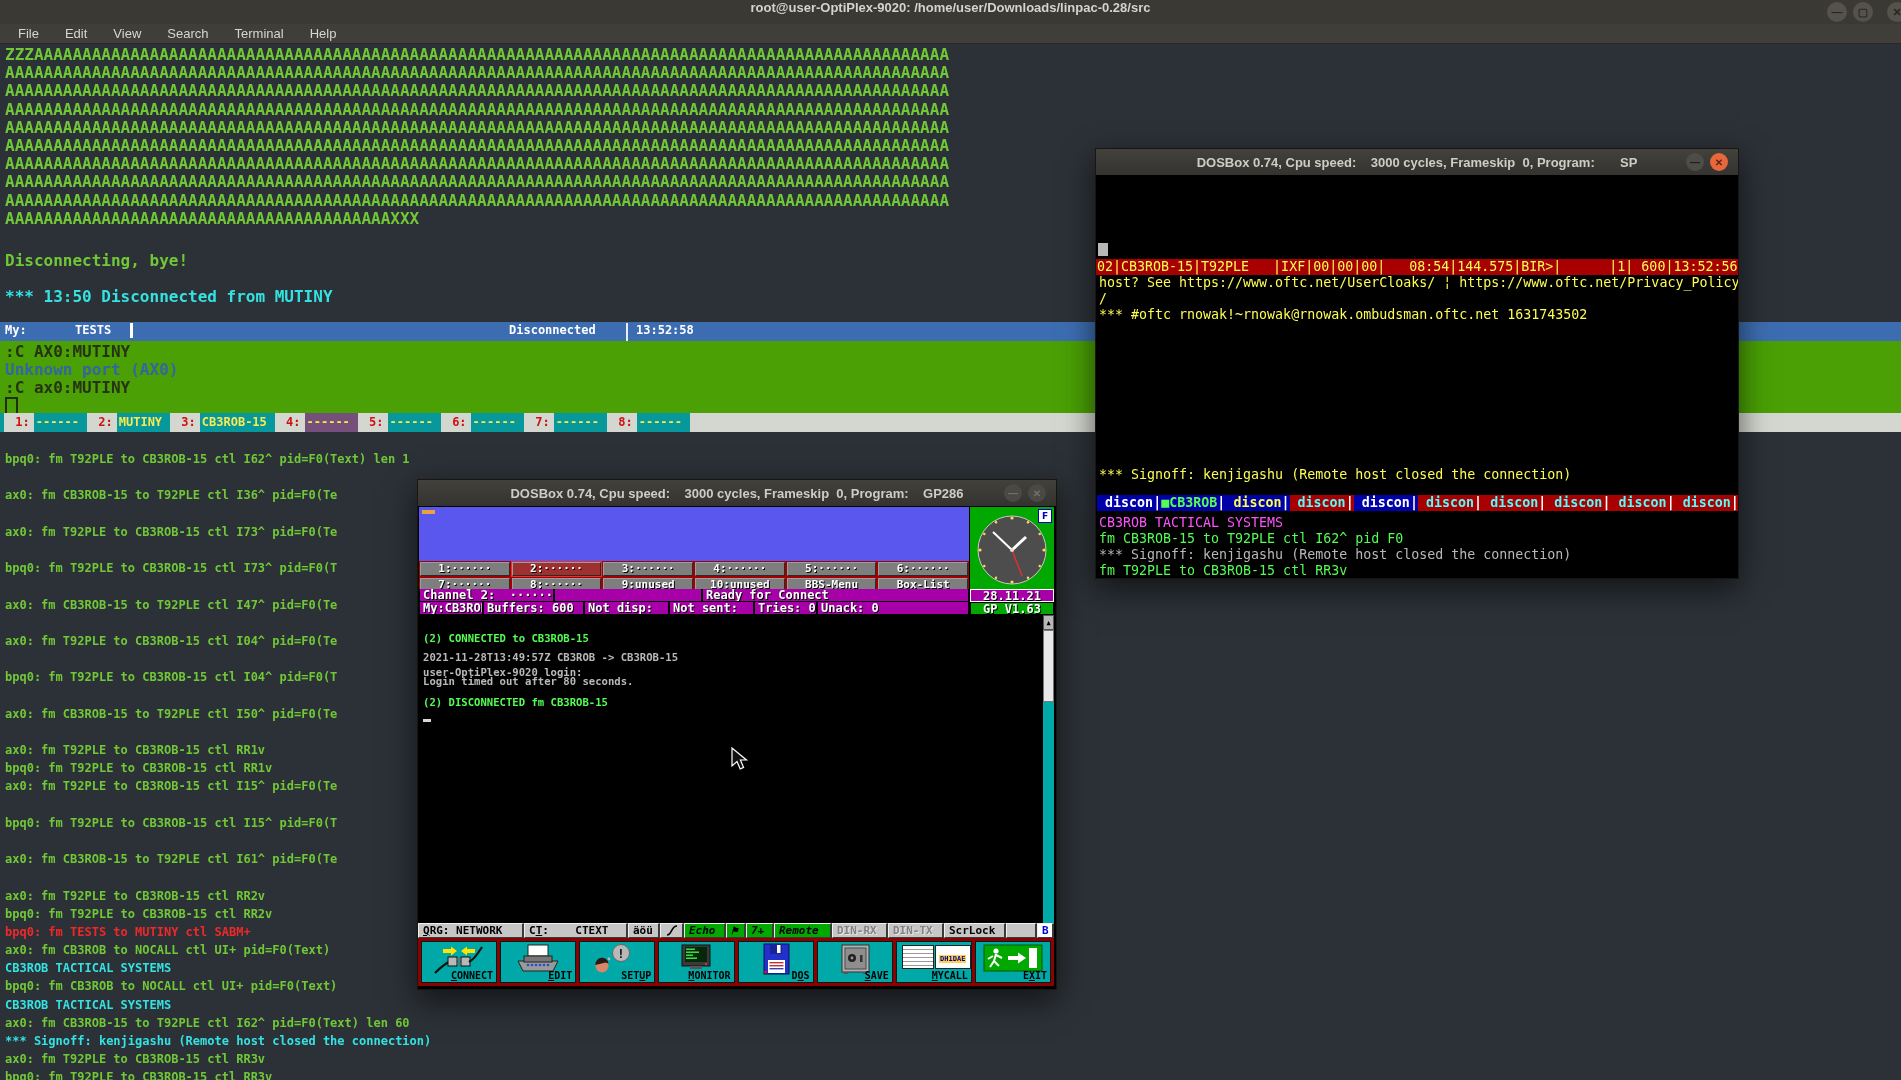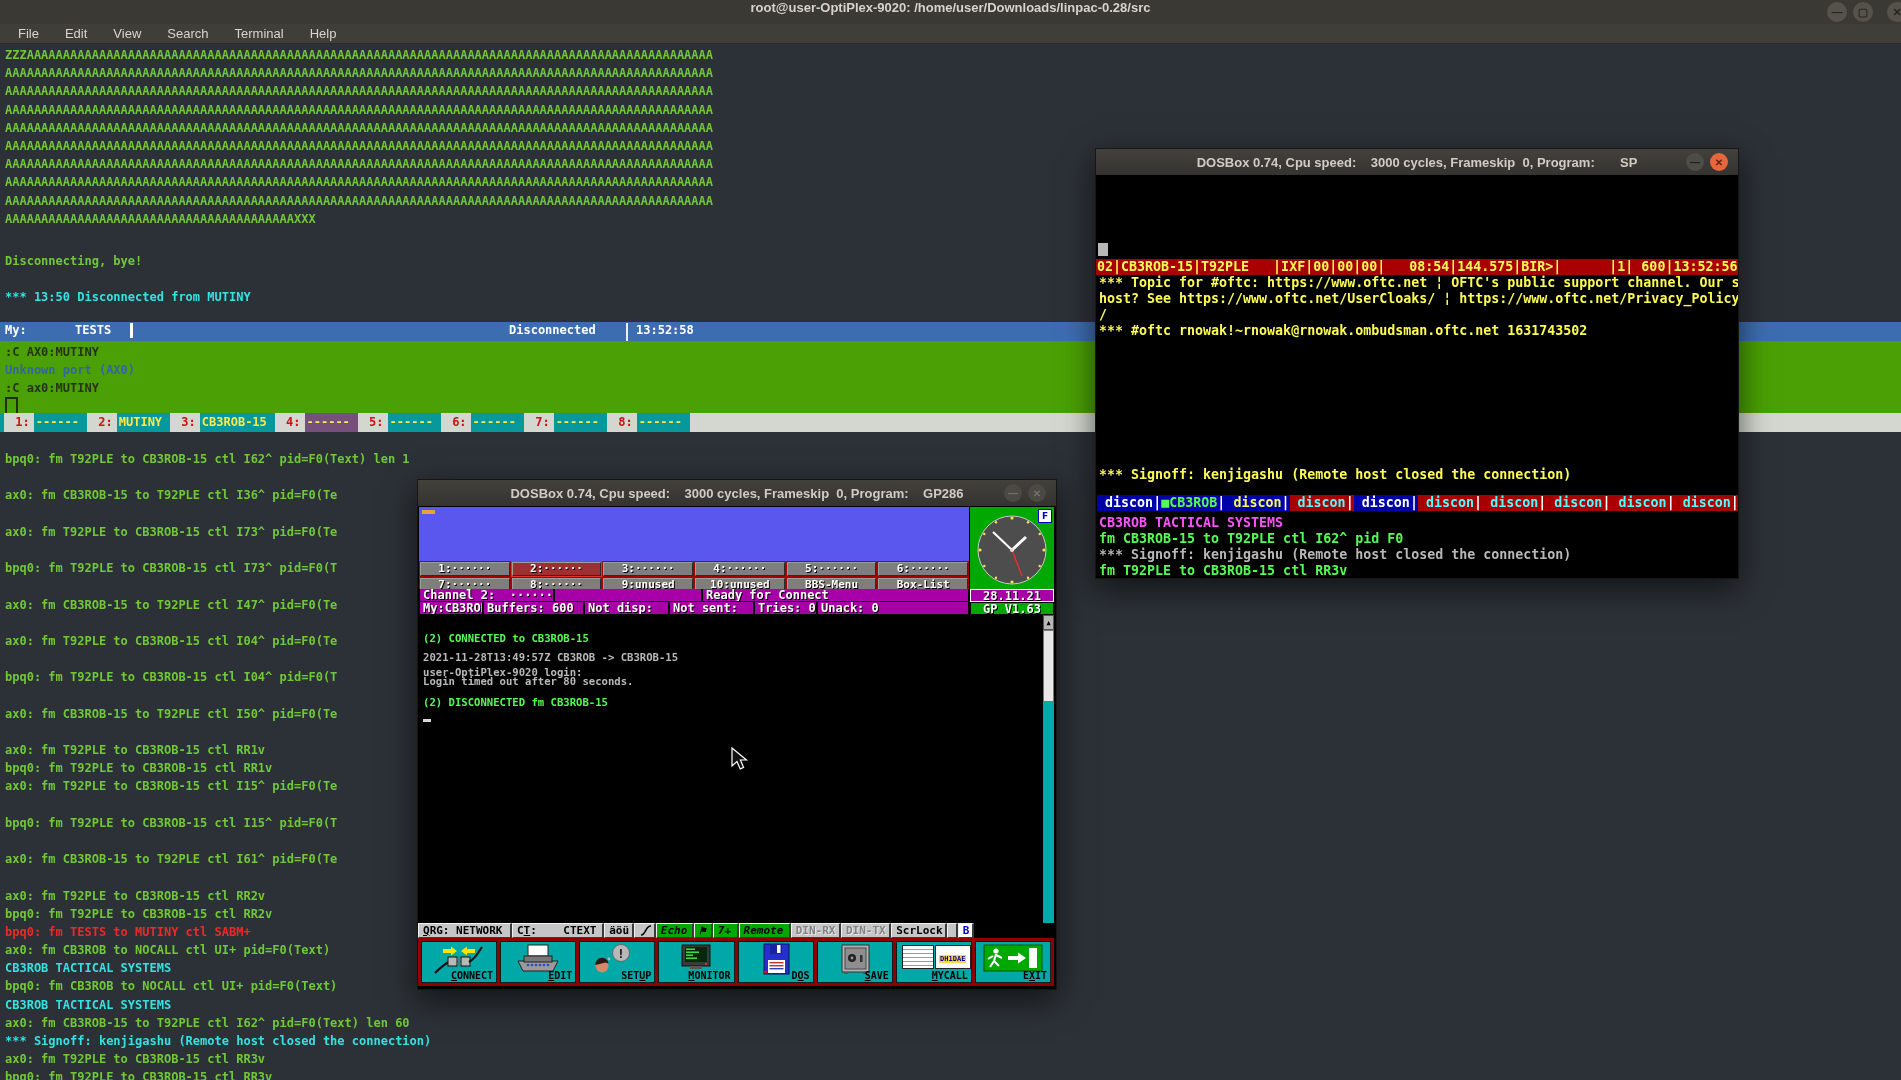--- a/index.html
+++ b/index.html
@@ -6,21 +6,21 @@
   body{width:1901px;height:1080px;position:relative;overflow:hidden;background:#2c3137;font-family:"DejaVu Sans Mono",monospace}
   .abs{position:absolute}
 
   
   .t-titlebar{position:absolute;left:0;top:0;width:1901px;height:24px;background:#3a3934;display:flex;justify-content:center}
   .t-title{font:700 13px "Liberation Sans",sans-serif;color:#d6d3cd}
   .winbtn{position:absolute;top:2px;width:20px;height:20px;border-radius:50%;background:#54524b;display:flex;align-items:center;justify-content:center;color:#27261f;font:700 11px "Liberation Sans",sans-serif;line-height:20px}
   .t-menubar{position:absolute;left:0;top:24px;width:1901px;height:20px;background:#3f3e39;display:flex;align-items:center;gap:26px;padding-left:18px;box-sizing:border-box;border-bottom:1px solid #2a2925}
   .menu-item{font:13px "Liberation Sans",sans-serif;color:#d8d5cf}
 
-  .tline{height:18.2px;line-height:18.2px;font-weight:700;font-size:12px;white-space:pre}
+  .tline{height:18.2px;line-height:18.2px;font-weight:700;font-size:16px;white-space:pre}
   .t-green{color:#71c837}.t-cyan{color:#34e2e2}.t-red{color:#ef2929}
   .t-darkink{color:#273315}.t-blueink{color:#3465a4}
 
   .bluebar{position:absolute;left:0;top:322px;width:1901px;height:19px;background:#3d6db1}
   .bluebar span{position:absolute;top:1px;font:700 12px "DejaVu Sans Mono",monospace;color:#fff;white-space:pre}
   .statcaret{position:absolute;left:130px;top:2px;width:3px;height:15px;background:#fff}
   .statsep{position:absolute;left:626px;top:0;width:2px;height:19px;background:#e8eef5}
 
   .greenarea{position:absolute;left:0;top:341px;width:1901px;height:72px;background:#4aa004}
   .greenarea .tline{position:absolute;left:5px}
@@ -39,21 +39,21 @@
   .doswin{position:absolute;border:1px solid #171612;box-shadow:0 10px 30px rgba(0,0,0,.6)}
   .dtitle{position:absolute;left:0;top:0;right:0;height:26px;background:linear-gradient(#42413c,#343330);display:flex;align-items:center;justify-content:center}
   .dtitle .dtext{font:700 13px "Liberation Sans",sans-serif;color:#cfccc4;white-space:pre}
   .dbtn{position:absolute;top:4px;width:18px;height:18px;border-radius:50%;display:flex;align-items:center;justify-content:center;font:700 10px "Liberation Sans",sans-serif}
   .dbtn.dim{background:#4a4943;color:#74726a}
   .dbtn.min{background:#4e4c46;color:#1f1e1a}
   .dbtn.close{background:#e8663c;color:#5c2410}
   .dcontent{position:absolute;left:0;top:26px;right:0;bottom:0;background:#000;overflow:hidden}
 
   
-  .spline{height:16px;line-height:16px;font-weight:700;font-size:13.3px;white-space:pre;padding-left:3px}
+  .spline{height:16px;line-height:16px;font-weight:400;font-size:13.3px;white-space:pre;padding-left:3px}
   .c-yellow{color:#fcfc54}.c-green{color:#54fc54}
   .c-magenta{color:#fc54fc}.c-gray{color:#b8b8b8}
   .sp-redbar{position:absolute;left:0;top:84px;width:642px;height:16px;background:#a80000;color:#fcfc54;padding-left:1px;box-sizing:border-box}
   .sp-cursor{position:absolute;left:2px;top:68px;width:10px;height:13px;background:#b8b8b8}
   .sptabs{position:absolute;left:1px;top:320px;height:16px;display:flex}
   .sptab{display:inline-flex;justify-content:space-between;width:64.2px;height:16px;line-height:16px;font-weight:700;font-size:13.3px;white-space:pre;overflow:hidden}
   .sptab-sep{color:#fff}
   .bg-blue{background:#0000a8}.bg-red{background:#a80000}
   .fg-white{color:#fff}.fg-green{color:#54fc54}.fg-yellow{color:#fcfc54}.fg-cyan{color:#54fcfc}
 
@@ -70,21 +70,21 @@
   .gp-bar2{position:absolute;left:1px;top:96px;width:550px;height:13px;background:#a800a8;display:flex}
   .gpbox{height:13px;line-height:13px;font-weight:700;font-size:12px;color:#fff;text-shadow:1px 1px 0 #000;white-space:pre;box-sizing:border-box;border:1px solid #000;border-top:none;padding-left:3px;overflow:hidden}
   .gp-date{position:absolute;left:552px;top:83px;width:84px;height:13px;background:#a800a8;color:#fff;font:700 12px "DejaVu Sans Mono",monospace;line-height:13px;text-align:center;text-shadow:1px 1px 0 #000;border:1px solid #fff;box-sizing:border-box}
   .gp-ver{position:absolute;left:552px;top:96px;width:84px;height:13px;background:#00a800;color:#fff;font:700 12px "DejaVu Sans Mono",monospace;line-height:13px;text-align:center;text-shadow:1px 1px 0 #000;border:1px solid #000;box-sizing:border-box}
   .gp-text{position:absolute;left:1px;top:109px;width:624px;height:308px;background:#000}
   .gp-text div{position:absolute;left:4px;font-weight:700;font-size:10.6px;line-height:11px;white-space:pre}
   .gp-cursor{position:absolute;left:4px;top:104px;width:8px;height:3px;background:#d8d8d8}
   .gp-scroll{position:absolute;left:625px;top:109px;width:11px;height:308px;background:#00a8a8}
   .gp-scroll .sup{position:absolute;left:0;top:0;width:11px;height:15px;background:#b8b8b8;color:#000;font-size:7px;line-height:15px;text-align:center;border:1px solid #555;box-sizing:border-box}
   .gp-scroll .sthumb{position:absolute;left:0;top:15px;width:11px;height:72px;background:#e8e8e8;border:1px solid #777;box-sizing:border-box}
-  .gp-quick{position:absolute;left:0;top:417px;width:556px;height:15px;background:#14532d;display:flex}
+  .gp-quick{position:absolute;left:0;top:417px;width:636px;height:15px;background:#14532d;display:flex}
   .qbtn{height:15px;line-height:13px;font-weight:700;font-size:11px;color:#000;background:#c6c6c6;border-top:1px solid #f0f0f0;border-left:1px solid #f0f0f0;border-right:2px solid #3a3a3a;border-bottom:1px solid #3a3a3a;white-space:pre;padding:0 4px;box-sizing:border-box;overflow:hidden}
   .qbtn.g{background:#00a800;font-style:italic}
   .qbtn.dis{color:#828282;text-shadow:1px 1px 0 #e6e6e6}
   .qbtn.bb{background:#fff;color:#0000d0;font-style:normal}
   .uk{text-decoration:underline}
   .gp-toolbar{position:absolute;left:0;top:432px;width:636px;height:48px;background:#8e0000;display:flex;gap:3px;padding:3px;box-sizing:border-box}
   .tbtn{flex:1;position:relative;background:#00a8a8;border:1px solid #001f1f;overflow:hidden}
   .tlabel{position:absolute;right:3px;bottom:1px;font:700 10px "DejaVu Sans Mono",monospace;color:#000;white-space:pre}
   .ticon{position:absolute;left:50%;top:1px;transform:translateX(-50%)}
   .mycard{position:absolute;top:3px;left:5px;width:30px;height:22px;background:#fff;border:1px solid #222;
@@ -399,21 +399,20 @@
   <div class="dtitle">
     <span class="dtext">DOSBox 0.74, Cpu speed:    3000 cycles, Frameskip  0, Program:       SP</span>
     <span class="dbtn min" style="right:34px">—</span>
     <span class="dbtn close" style="right:10px">✕</span>
   </div>
   <div class="dcontent">
     <div class="sp-cursor"></div>
     <div class="sp-redbar spline">02|CB3ROB-15|T92PLE   |IXF|00|00|00|   08:54|144.575|BIR&gt;|      |1| 600|13:52:56</div>
     <div class="abs" style="left:0;top:100px;width:642px">
 
-    <div class="spline c-yellow">*** Topic for #oftc: https://www.oftc.net ¦ OFTC's public support channel. Our s</div>
         <div class="spline c-yellow">host? See https://www.oftc.net/UserCloaks/ ¦ https://www.oftc.net/Privacy_Policy</div>
         <div class="spline c-yellow">/</div>
         <div class="spline c-yellow">*** #oftc rnowak!~rnowak@rnowak.ombudsman.oftc.net 1631743502</div>
       </div>
     <div class="abs spline c-yellow" style="left:0;top:292px;width:642px">*** Signoff: kenjigashu (Remote host closed the connection)</div>
     <div class="sptabs">
 
     <span class="sptab bg-blue fg-white"><span> discon</span><span class="sptab-sep">|</span></span>
         <span class="sptab bg-blue fg-green"><span>■CB3ROB</span><span class="sptab-sep">|</span></span>
         <span class="sptab bg-blue fg-yellow"><span> discon</span><span class="sptab-sep">|</span></span>

